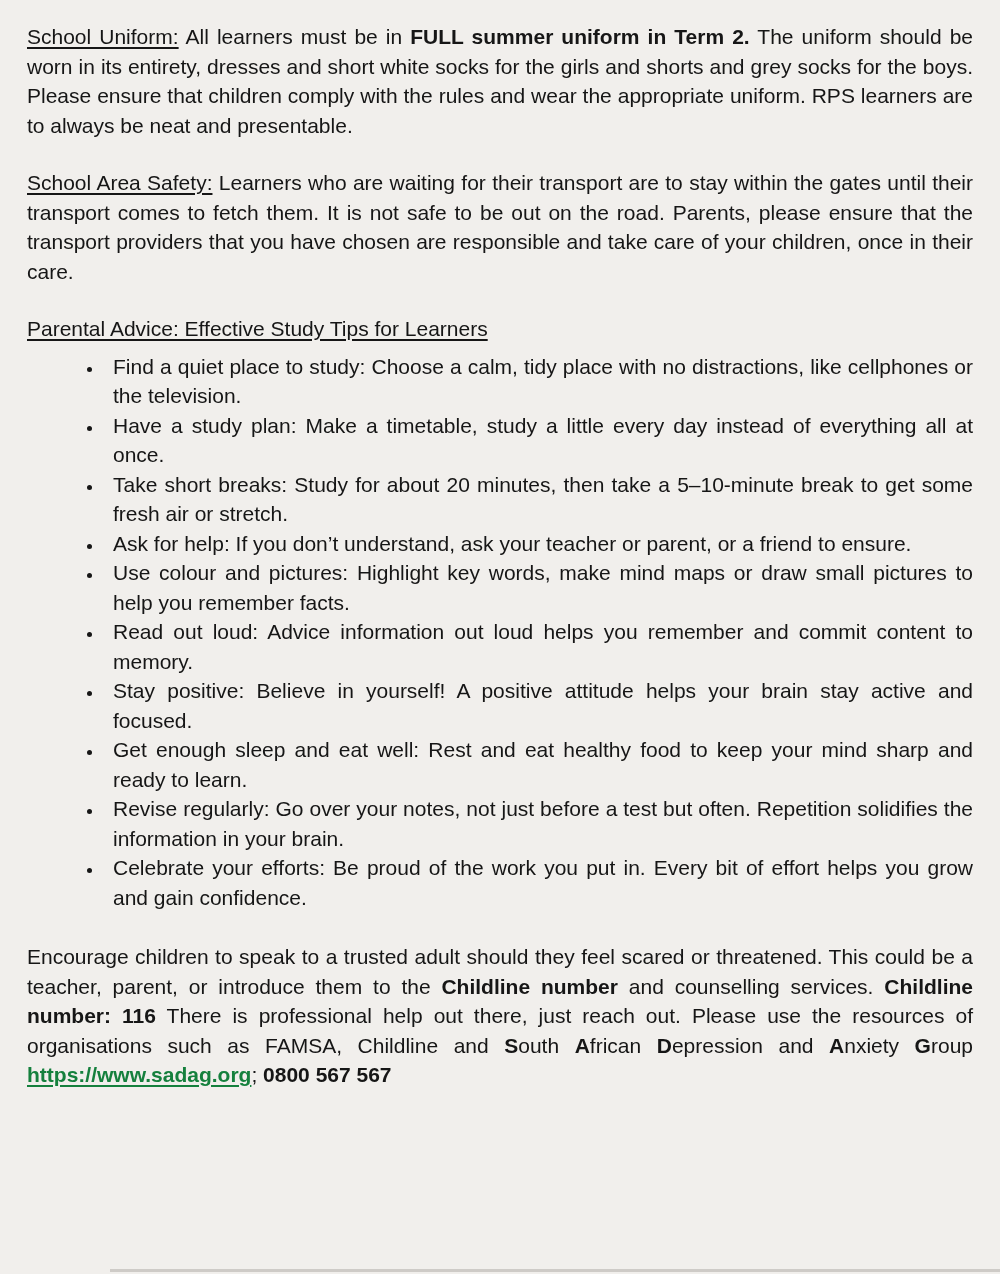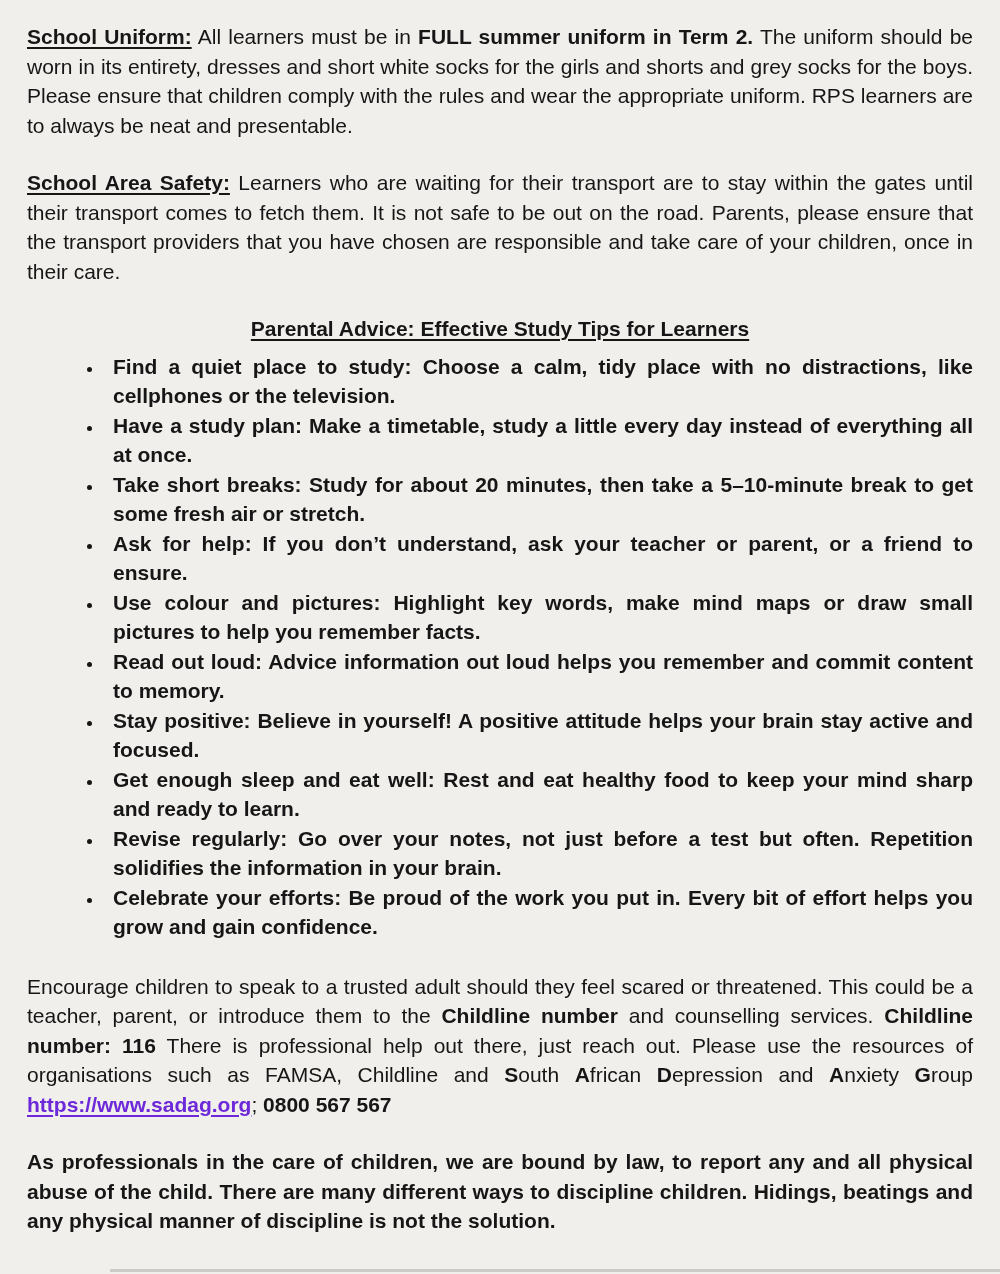--- a/index.html
+++ b/index.html
@@ -16,40 +16,39 @@
     position: absolute;
     top: 0; left: 0;
     width: 946px;
     height: 100%;
     padding: 22px 27px 0 27px;
     font-size: 21px;
     line-height: 29.5px;
   }
   p { margin: 0 0 28px 0; text-align: justify; }
   .hd {
-    font-weight: bold;
+    font-weight: normal;
     text-decoration: underline;
     text-decoration-thickness: 2px;
     text-underline-offset: 3px;
   }
-  .heading-line { margin: 0 0 8px 0; text-align: center; }
+  .heading-line { margin: 0 0 8px 0; text-align: left; }
   b { font-weight: bold; }
   ul.tips {
     margin: 0 0 30px 0;
     padding: 0 0 0 76px;
     list-style: disc outside;
   }
   ul.tips li {
     text-align: justify;
     padding-left: 10px;
-    font-weight: bold;
   }
   ul.tips li::marker { font-size: 0.72em; }
   a.doc-link {
-    color: #6d28d9;
+    color: #15803d;
     font-weight: bold;
     text-decoration: underline;
     text-decoration-thickness: 2px;
     text-underline-offset: 3px;
     cursor: pointer;
   }
   .legal { font-weight: bold; margin-bottom: 0; }
   .scan-edge {
     position: absolute;
     left: 110px; right: 0; bottom: 2px;
@@ -76,17 +75,16 @@
     <li>Use colour and pictures: Highlight key words, make mind maps or draw small pictures to help you remember facts.</li>
     <li>Read out loud: Advice information out loud helps you remember and commit content to memory.</li>
     <li>Stay positive: Believe in yourself! A positive attitude helps your brain stay active and focused.</li>
     <li>Get enough sleep and eat well: Rest and eat healthy food to keep your mind sharp and ready to learn.</li>
     <li>Revise regularly: Go over your notes, not just before a test but often. Repetition solidifies the information in your brain.</li>
     <li>Celebrate your efforts: Be proud of the work you put in. Every bit of effort helps you grow and gain confidence.</li>
   </ul>
 
   <p><span>Encourage children to speak to a trusted adult should they feel scared or threatened. This could be a teacher, parent, or introduce them to the </span><b>Childline number</b><span> and counselling services. </span><b>Childline number: 116</b><span> There is professional help out there, just reach out. Please use the resources of organisations such as FAMSA, Childline and </span><b>S</b><span>outh </span><b>A</b><span>frican </span><b>D</b><span>epression and </span><b>A</b><span>nxiety </span><b>G</b><span>roup </span><a class="doc-link">https://www.sadag.org</a><span>; </span><b>0800 567 567</b></p>
 
-  <p class="legal">As professionals in the care of children, we are bound by law, to report any and all physical abuse of the child. There are many different ways to discipline children. Hidings, beatings and any physical manner of discipline is not the solution.</p>
 
 </div>
 
 <div class="scan-edge"></div>
 
 </body></html>

